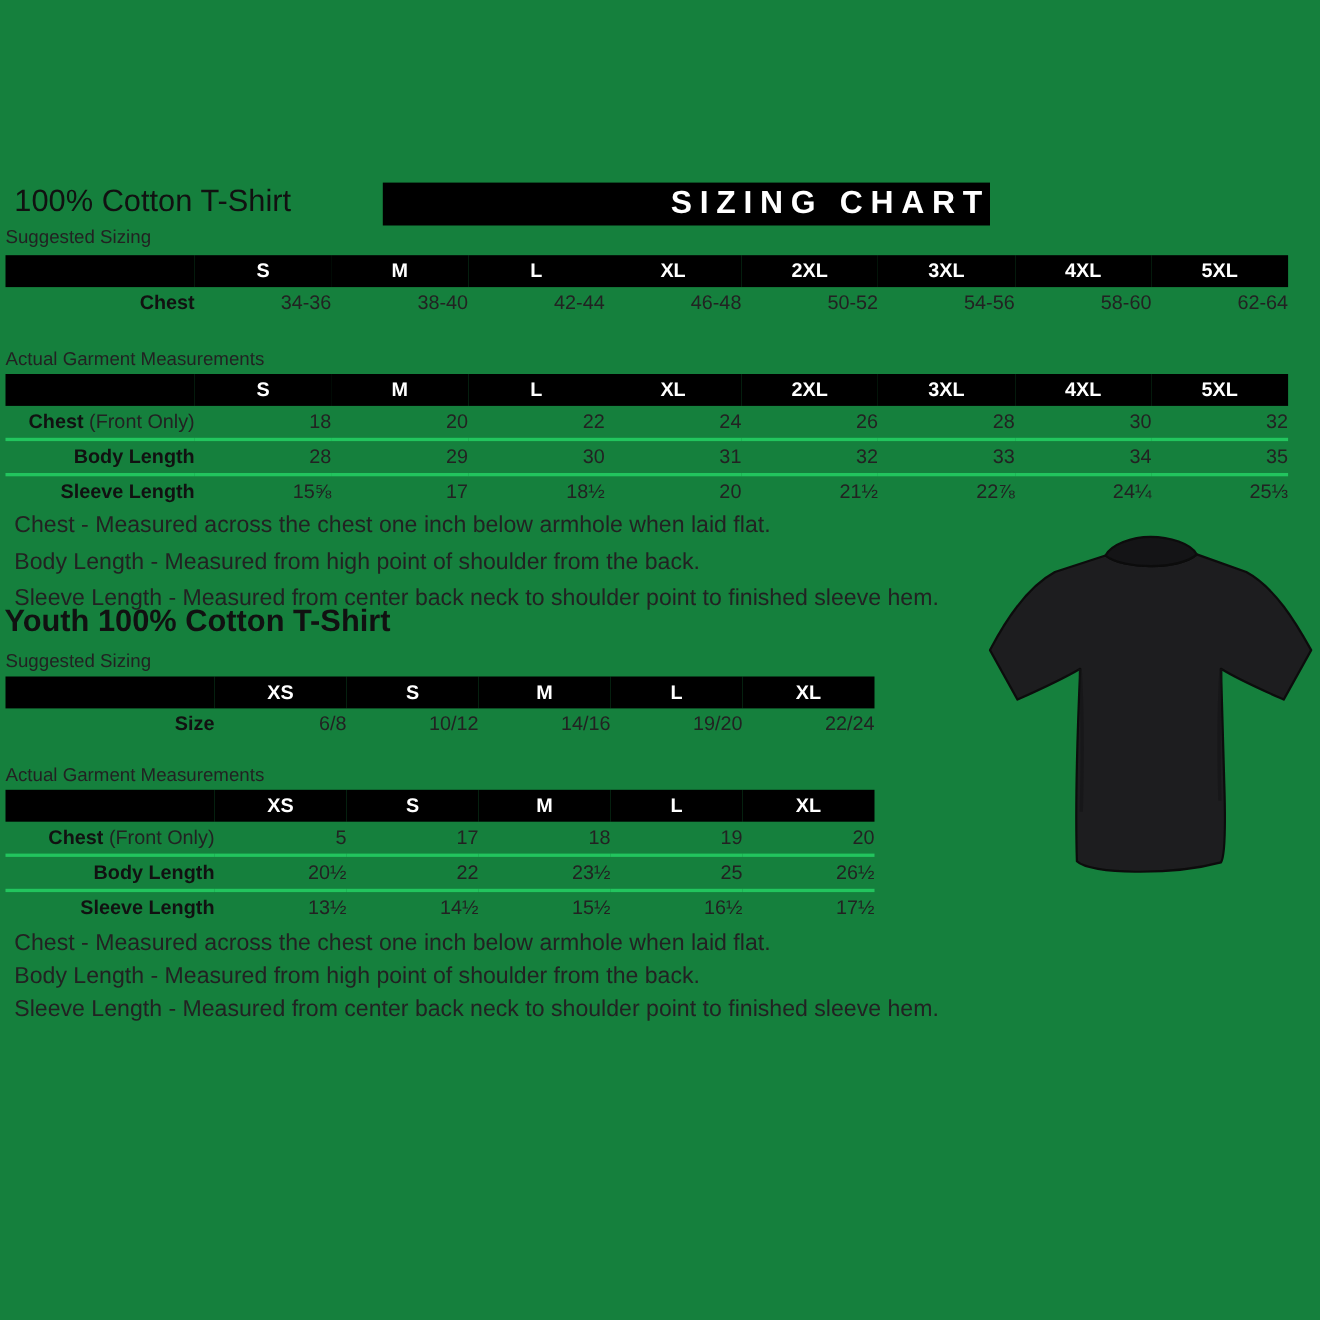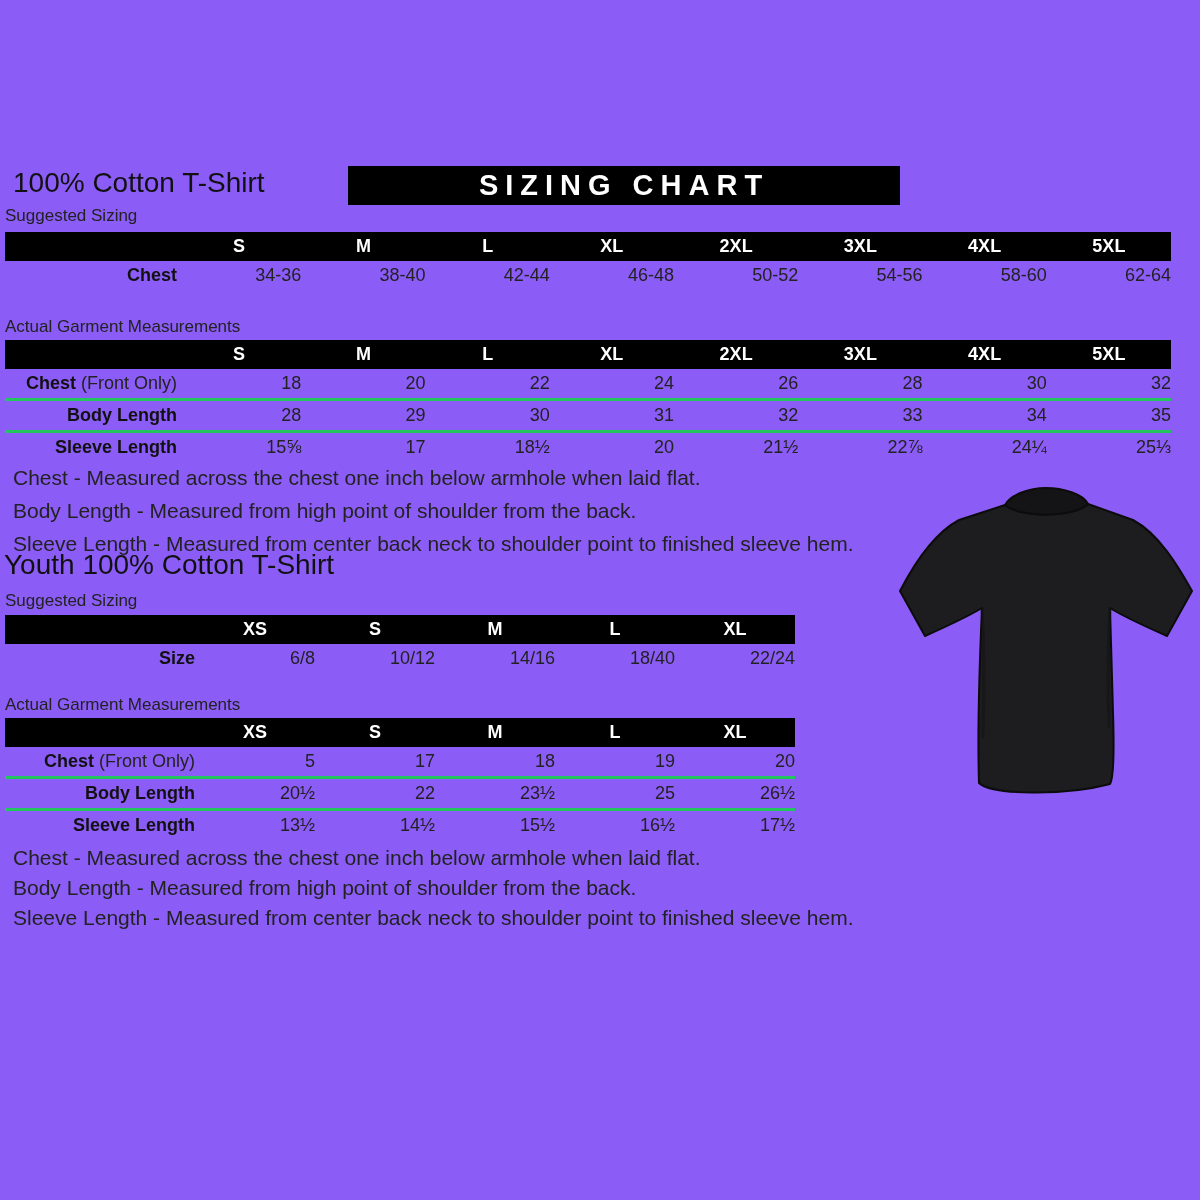--- a/index.html
+++ b/index.html
@@ -1,32 +1,32 @@
 <!DOCTYPE html>
 <html><head>
 <meta charset="utf-8">
 <style>
   html,body{margin:0;padding:0;background:#fff;}
   .page{
-    position:relative;width:1200px;height:1200px;background:#8b5cf6;overflow:hidden;
+    position:relative;width:1200px;height:1200px;background:#15803d;overflow:hidden;
     font-family:"Liberation Sans", sans-serif;color:#1c1c1c;
   }
   .abs{position:absolute;}
   .page-title{left:13px;top:167px;font-size:28px;font-weight:400;color:#111;}
   .banner{
     left:348px;top:166px;width:552px;height:39px;background:#000;color:#fff;
-    display:flex;align-items:center;justify-content:center;
+    display:flex;align-items:center;justify-content:flex-end;
     font-size:29px;font-weight:700;letter-spacing:7px;
   }
   .section-label{font-size:17px;color:#222;}
   .lbl-sug1{left:5px;top:206px;}
   .lbl-act1{left:5px;top:317px;}
   .lbl-sug2{left:5px;top:591px;}
   .lbl-act2{left:5px;top:695px;}
-  .youth-title{left:4px;top:549px;font-size:28px;font-weight:400;color:#111;}
+  .youth-title{left:4px;top:549px;font-size:28px;font-weight:700;color:#111;}
 
   table.sizing-table{border-collapse:collapse;table-layout:fixed;}
   .t-adult{width:1166px;}
   .t-youth{width:790px;}
   table.sizing-table thead tr{background:#000;color:#fff;}
   table.sizing-table th{font-size:18px;font-weight:700;text-align:center;padding:3px 0;height:23px;}
   table.sizing-table th.label-col{text-align:left;}
   .t-adult .label-col{width:172px;}
   .t-youth .label-col{width:190px;}
   table.sizing-table td{font-size:18px;text-align:right;padding:4px 0;height:21px;color:#222;}
@@ -155,21 +155,21 @@
           <th>L</th>
           <th>XL</th>
         </tr>
       </thead>
     <tbody>
         <tr>
           <td class="label"><span class="lbl-b">Size</span></td>
           <td>6/8</td>
           <td>10/12</td>
           <td>14/16</td>
-          <td>18/40</td>
+          <td>19/20</td>
           <td>22/24</td>
         </tr>
       </tbody>
   </table>
 
   <div class="abs section-label lbl-act2">Actual Garment Measurements</div>
 
   <table class="abs sizing-table t-youth lined" style="left:5px;top:718px;">
     <thead>
         <tr>

